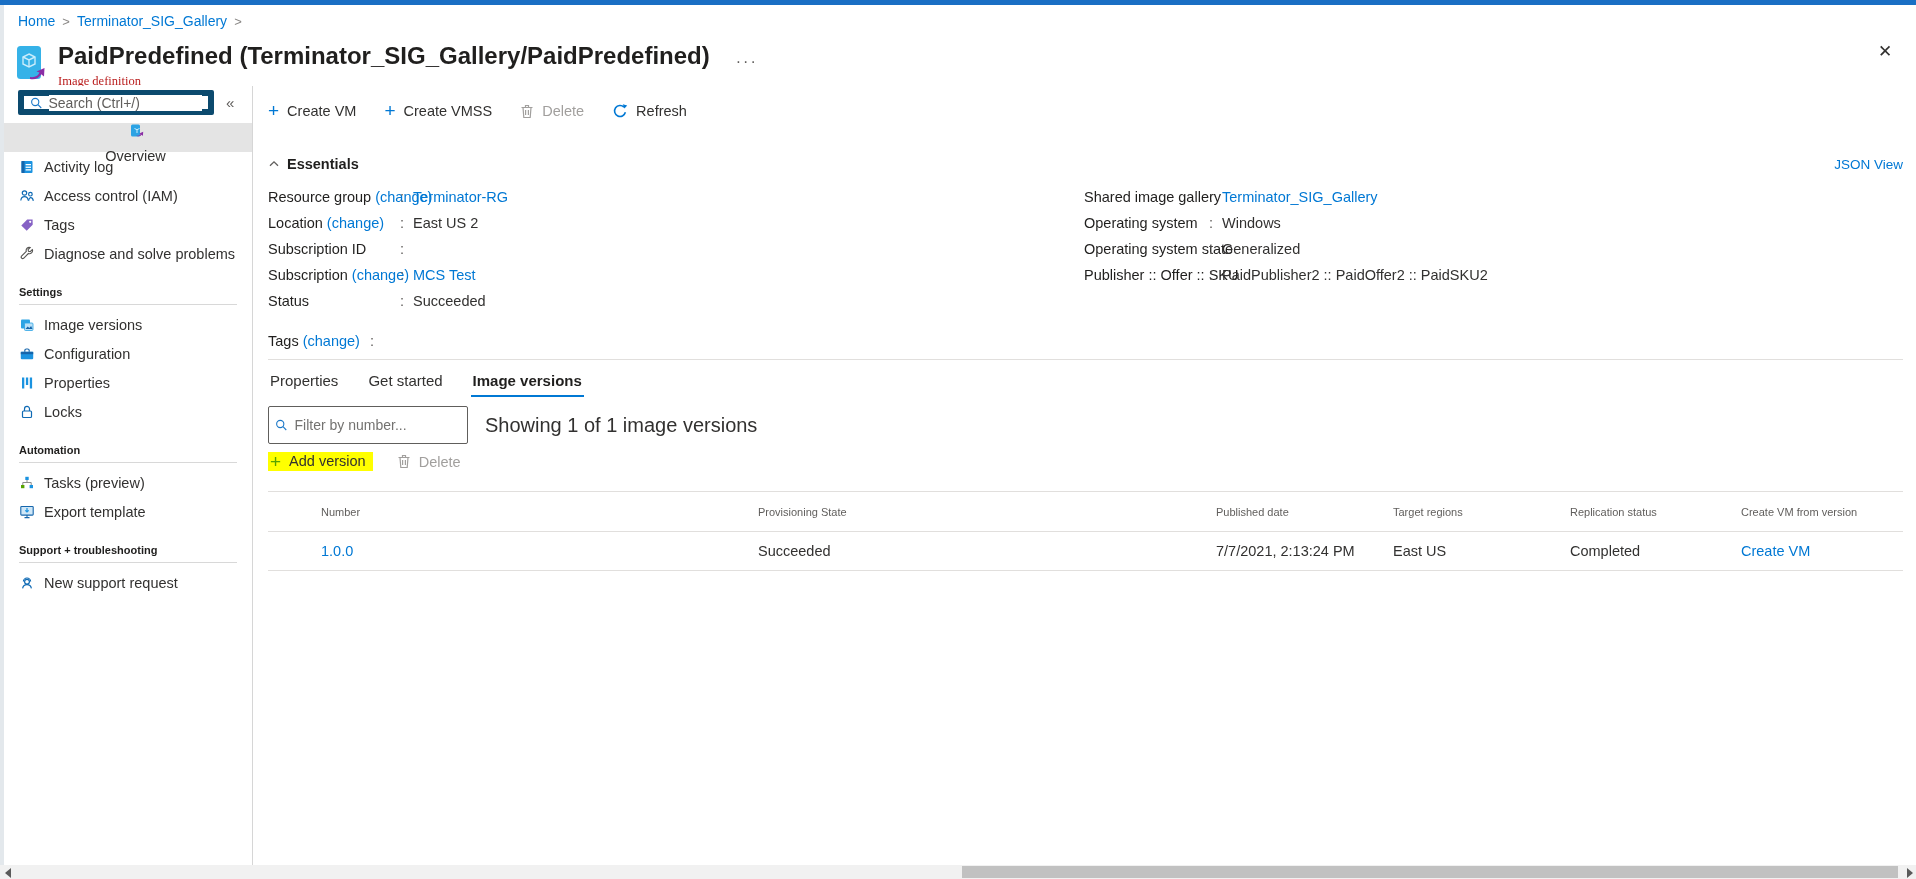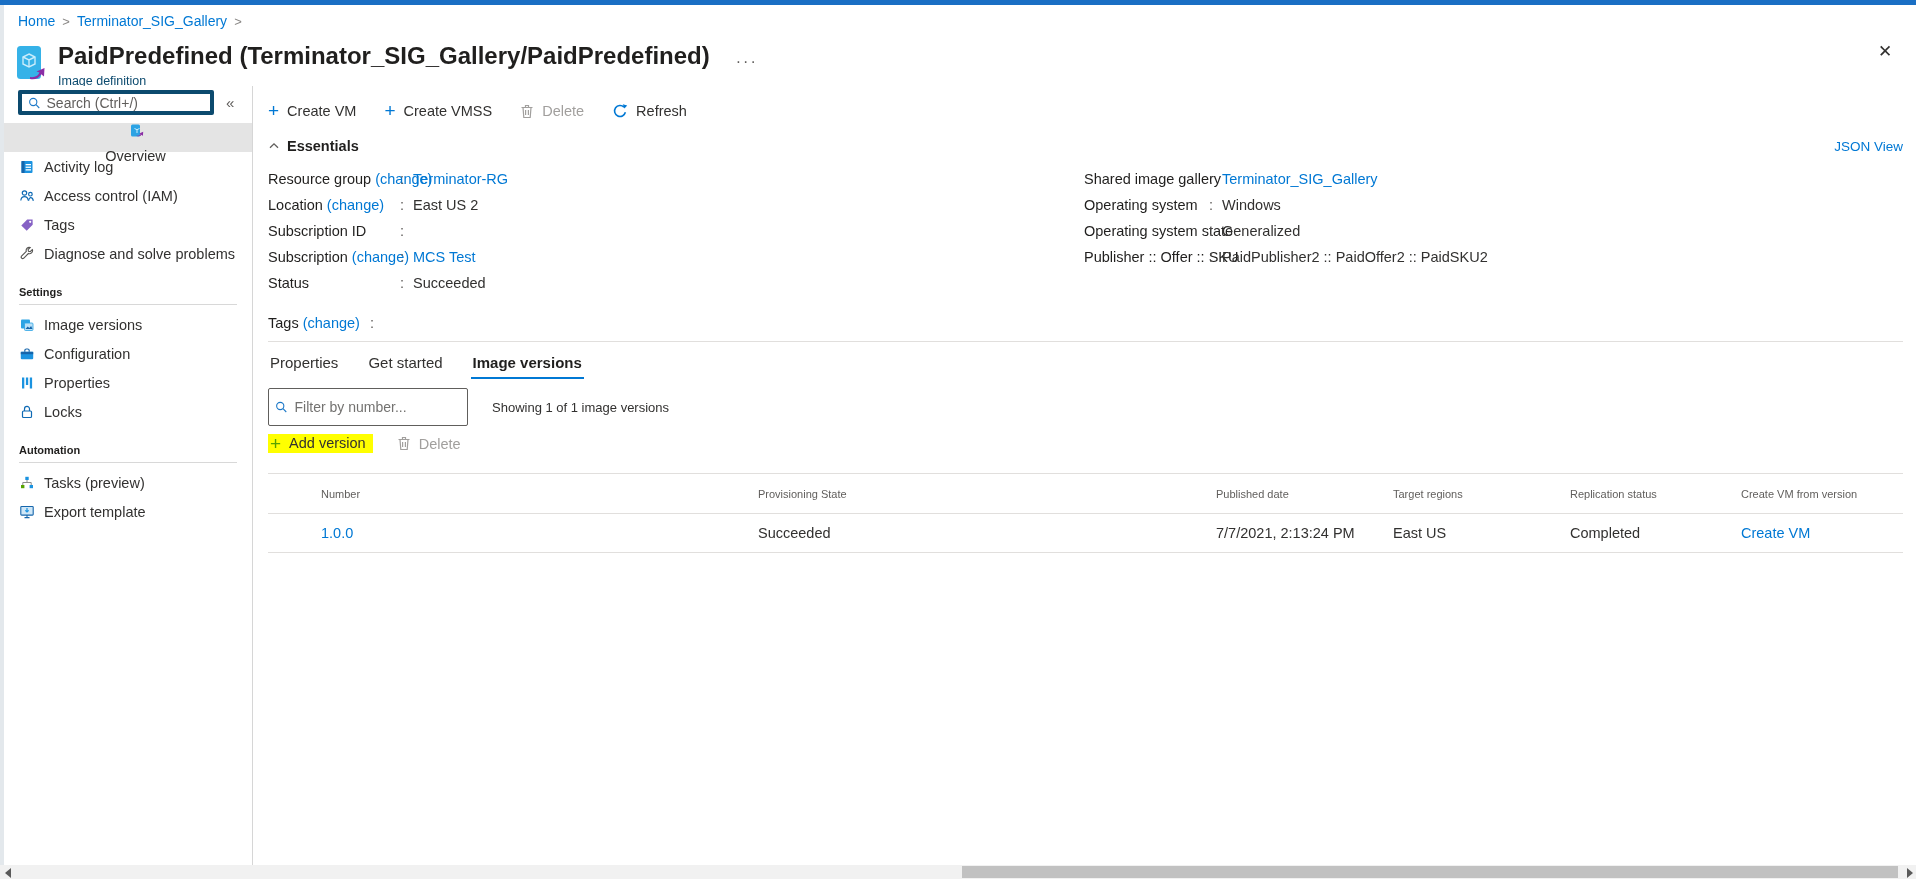--- a/index.html
+++ b/index.html
@@ -14,30 +14,30 @@
   .leftstrip { position:absolute; top:5px; left:0; width:4px; height:874px; background:#e3e8ec; }
 
   
   .pagehead { position:absolute; top:5px; left:4px; right:0; height:81px; background:#fff; }
   .breadcrumb { position:absolute; top:8px; left:14px; font-size:14px; color:#605e5c; }
   .breadcrumb a { color:#0078d4; }
   .breadcrumb .sep { margin:0 7px; color:#8a8886; font-size:13px; }
   .title-row { position:absolute; top:36px; left:12px; display:flex; align-items:flex-start; }
   .res-icon { width:30px; height:38px; margin-right:12px; margin-top:4px; }
   .page-title { font-size:24px; font-weight:700; color:#201f1e; line-height:30px; }
-  .page-subtitle { font-size:12.5px; color:#0c4a6e; margin-top:3px; }
+  .page-subtitle { font-size:12.5px; color:#b91c1c; margin-top:3px;font-family:Liberation Serif, serif; }
   .more-dots { color:#605e5c; font-size:16px; letter-spacing:2px; margin-left:26px; margin-top:12px; cursor:pointer; }
   .close-btn { position:absolute; top:36px; right:20px; width:22px; height:22px; font-size:17px;
     color:#323130; line-height:22px; text-align:center; }
 
   
   .sidebar { position:absolute; top:86px; left:4px; width:249px; bottom:14px; background:#fff;
     border-right:1px solid #d6d6d6; font-size:14.5px; }
   .search-row { display:flex; align-items:center; padding:4px 6px 8px 14px; }
-  .search-box { flex:0 0 196px; height:25px; border:4px solid #0c4a6e; border-radius:2px;
+  .search-box { flex:0 0 196px; height:25px; border:6px solid #0c4a6e; border-radius:2px;
     display:flex; align-items:center; padding:0 6px; background:#fff; }
   .search-box input { border:none; outline:none; width:100%; font-size:14px; color:#323130;
     font-family:inherit; margin-left:6px; }
   .search-box input::placeholder { color:#605e5c; opacity:1; }
   .collapse-btn { margin-left:12px; color:#605e5c; font-size:15px; }
   .nav-item { height:29px; display:flex; align-items:center; padding-left:15px; gap:9px;
     cursor:pointer; color:#323130; white-space:nowrap; }
   .nav-item.selected { background:#e4e4e4;flex-direction:column; }
   .nav-item svg { flex:0 0 16px; }
   .nav-section { margin-top:13px; }
@@ -45,21 +45,21 @@
   .nav-hr { border:none; border-top:1px solid #d8d8d8; margin:3px 15px 5px; }
 
   
   .main { position:absolute; left:254px; top:86px; right:0; bottom:14px; background:#fff;
     padding:0 13px 0 14px; font-size:14.5px; }
   .cmdbar { display:flex; align-items:center; height:30px; margin-top:10px; gap:28px; }
   .cmd { display:flex; align-items:center; gap:8px; font-size:14.5px; color:#323130; padding:0; }
   .cmd .plus { color:#0078d4; font-size:19px; font-weight:400; line-height:16px; }
   .cmd.disabled { color:#a19f9d; cursor:default; }
 
-  .ess-head { display:flex; align-items:center; margin-top:9px; height:22px; }
+  .ess-head { display:flex; align-items:center; margin-top:27px; height:22px; }
   .ess-head .chev { margin-right:7px; display:flex; }
   .ess-title { font-weight:700; font-size:14.5px; color:#201f1e; }
   .json-view { margin-left:auto; font-size:13.5px; }
 
   .ess-cols { display:flex; margin-top:9px; }
   .ess-col-left { width:816px; }
   .ess-col-right { flex:1; }
   .ess-row { height:26px; line-height:26px; white-space:nowrap; }
   .ess-label { display:inline-block; min-width:0; color:#201f1e; }
   .ess-label-box { display:inline-block; width:132px; }
@@ -73,21 +73,21 @@
   .tabs { display:flex; gap:0; margin-top:9px; height:30px; align-items:flex-start; }
   .tab { padding:3px 2px 8px; margin-right:26px; font-size:15px; color:#323130; cursor:pointer; }
   .tab.selected { font-weight:700; color:#201f1e; border-bottom:2.5px solid #0078d4; padding-bottom:6px; }
 
   .filter-row { display:flex; align-items:center; margin-top:7px; }
   .filter-box { width:200px; height:38px; border:1px solid #605e5c; border-radius:2px;
     display:flex; align-items:center; padding:0 6px; }
   .filter-box input { border:none; outline:none; width:100%; font-size:14px; color:#323130;
     font-family:inherit; margin-left:7px; }
   .filter-box input::placeholder { color:#737270; opacity:1; }
-  .showing { margin-left:24px; font-size:13px; color:#323130; }
+  .showing { margin-left:17px; font-size:20px; color:#323130; }
 
   .ver-cmd-row { display:flex; align-items:center; margin-top:7px; height:21px; gap:24px; }
   .add-version { display:flex; align-items:center; gap:8px; background:#ffff00; padding:1px 7px 2px 2px;
     font-size:14.5px; color:#323130; }
   .add-version .plus { color:#57a300; font-size:19px; line-height:15px; font-weight:400; }
 
   .vtable { margin-top:19px; }
   .vt-row { display:grid; grid-template-columns:490px 458px 177px 177px 171px 1fr; align-items:center; }
   .vt-head { height:41px; border-top:1px solid #e1dfdd; border-bottom:1px solid #e1dfdd;
     color:#605e5c; font-size:11px; }
@@ -233,20 +233,32 @@
     <div class="nav-item">
       <svg width="16" height="16" viewBox="0 0 16 16">
         <rect x="1.8" y="2.5" width="12.4" height="8.6" rx="0.8" fill="#cfe7f7" stroke="#1565ab" stroke-width="1.1"></rect>
         <path d="M8 4v4M6.3 6.3L8 8l1.7-1.7" stroke="#1b93e0" stroke-width="1.2" fill="none"></path>
         <path d="M5.5 13.6h5M8 11.1v2.5" stroke="#1565ab" stroke-width="1.1"></path>
       </svg>
       <span>Export template</span>
     </div>
   </div>
 
+  <div class="nav-section">
+    <div class="nav-section-title">Support + troubleshooting</div>
+    <hr class="nav-hr">
+    <div class="nav-item">
+      <svg width="16" height="16" viewBox="0 0 16 16" fill="none" stroke="#0f6ab4" stroke-width="1.2">
+        <circle cx="8" cy="6.8" r="2.4"></circle>
+        <path d="M3.6 13.3c.5-2.2 2.2-3.6 4.4-3.6s3.9 1.4 4.4 3.6"></path>
+        <path d="M4.4 6.6a3.6 3.6 0 0 1 7.2 0"></path>
+      </svg>
+      <span>New support request</span>
+    </div>
+  </div>
 </div>
 
 <div class="main">
 
   <div class="cmdbar">
     <button class="cmd">
       <span class="plus">+</span>
       <span>Create VM</span>
     </button>
     <button class="cmd">

